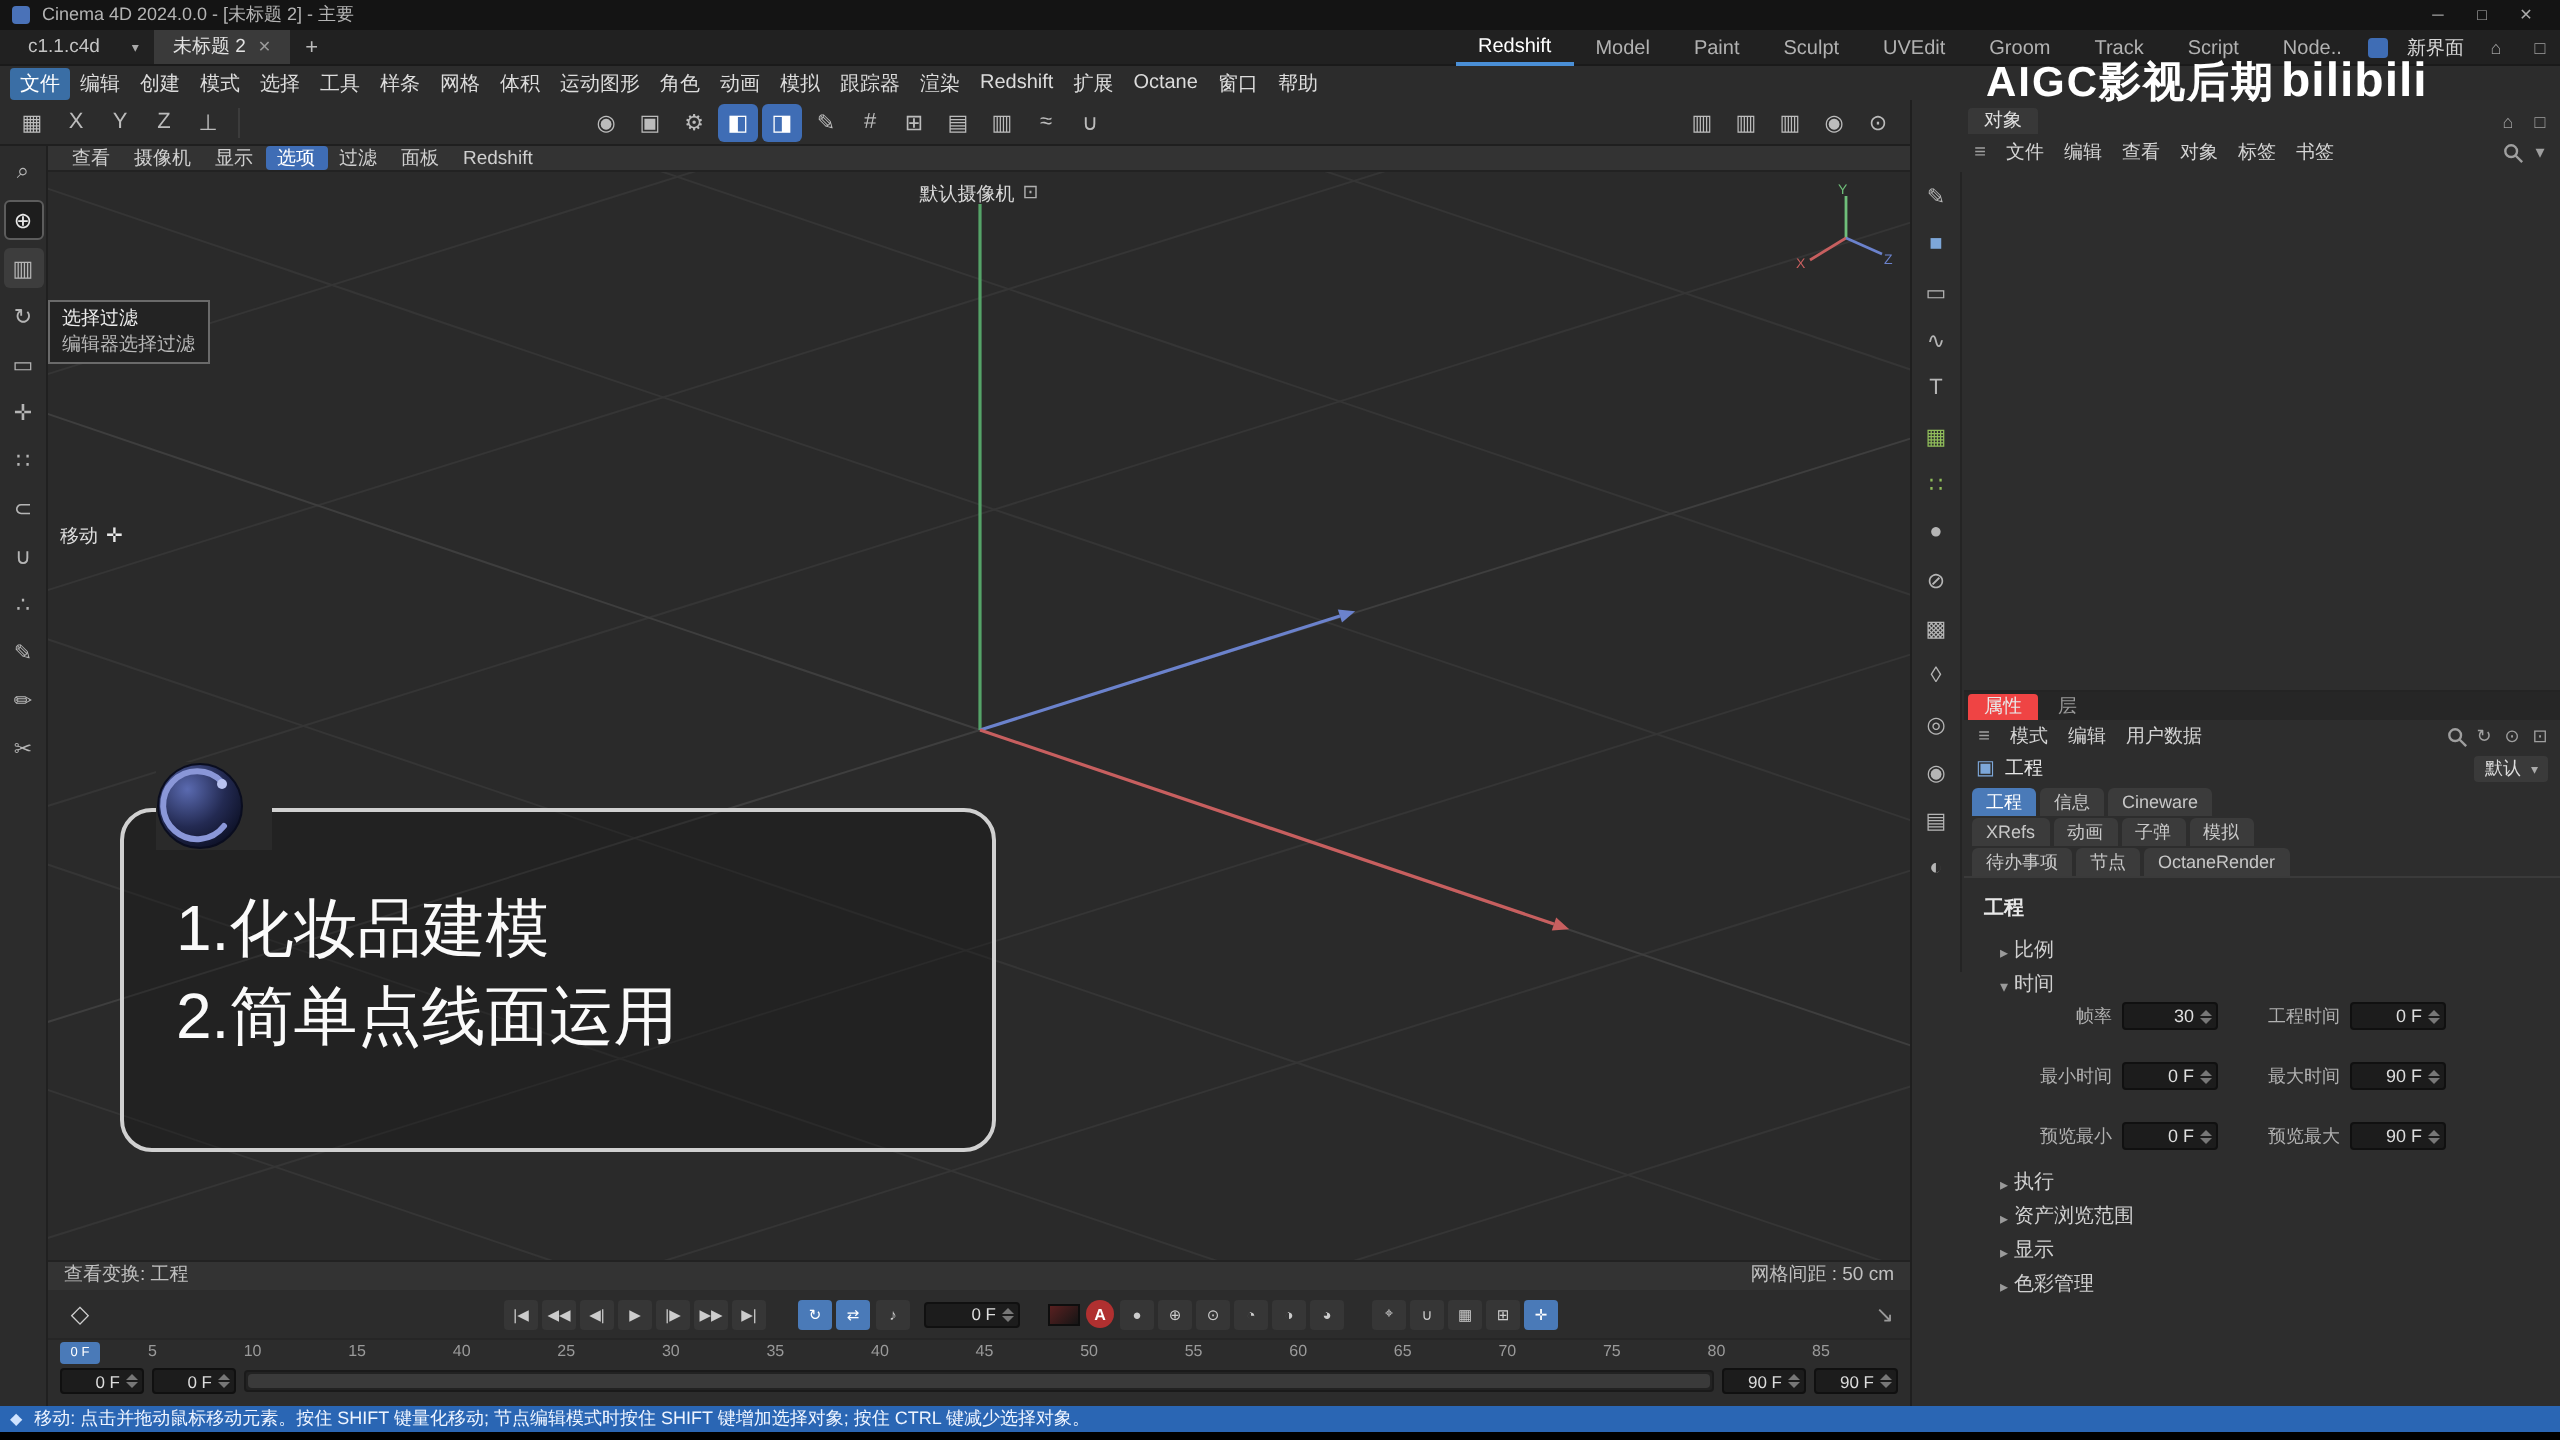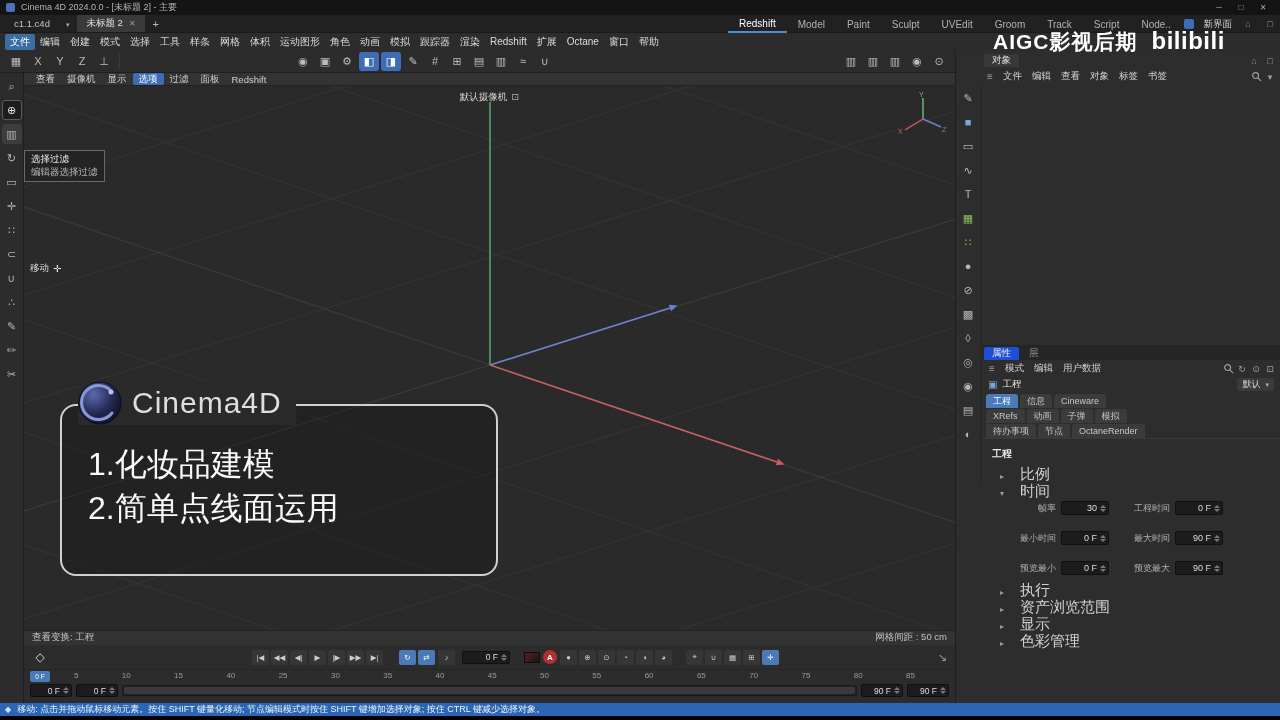--- a/index.html
+++ b/index.html
@@ -84,21 +84,21 @@
 .nums{position:absolute;left:50px;right:40px;top:1px;display:flex;justify-content:space-between}
 .rnum{font-size:8px;color:#9a9a9a}
 .tl-row3{display:flex;align-items:center;gap:4px;height:17px;padding:0 6px}
 .track{flex:1;height:11px;background:#222;border:1px solid #1a1a1a;border-radius:2px;position:relative}
 .thumb{position:absolute;inset:1px;background:#3a3a3a;border-radius:2px}
 
 .right-panel{left:955px;top:50px;width:325px;height:653px;background:#2d2d2d;border-left:1px solid #1f1f1f}
 .obj-header{display:flex;align-items:center;height:15px;margin:3px 4px 0 28px;gap:4px}
 .panel-tab{background:#383838;height:13px;display:flex;align-items:center;padding:0 8px;font-size:9.5px;color:#e0e0e0;border-radius:2px 2px 0 0}
 .attr-tabs .panel-tab{background:transparent;color:#9a9a9a}
-.attr-tabs .panel-tab.active{background:#1d4ed8;color:#e8e8e8}
+.attr-tabs .panel-tab.active{background:#ef4444;color:#e8e8e8}
 .obj-menus,.attr-menus{display:flex;align-items:center;height:13px;gap:2px;margin:2px 4px 0 28px}
 .attr-menus{margin-left:4px}
 .inline-menus{display:flex;align-items:center}
 .pmenu{padding:0 5px;font-size:9.5px;color:#d4d4d4}
 .burger{color:#9f9f9f;font-size:10px;width:12px;text-align:center}
 .burger::after{content:"≡"}
 .mini-icon{width:11px;height:11px;stroke:#9f9f9f;fill:none;stroke-width:1.3}
 .rstrip{position:absolute;left:0;top:36px;width:25px;height:400px;display:flex;flex-direction:column;align-items:center;gap:4px;border-right:1px solid #242424;padding-top:2px}
 .rtool{width:20px;height:20px;display:flex;align-items:center;justify-content:center;font-size:11px;color:#b5b5b5}
 .green{color:#8fbc5a}.blue{color:#7da7d9}
@@ -107,28 +107,28 @@
 .attr-objrow{display:flex;align-items:center;height:18px;padding:0 6px;gap:5px}
 .obj-ic{color:#7da7d9;font-size:10px}
 .obj-name{font-size:9.5px;color:#e8e8e8}
 .preset{display:flex;align-items:center;gap:5px;background:#3a3a3a;border-radius:2px;height:13px;padding:0 5px;font-size:9px;color:#ddd}
 .caret::after{content:"▾";font-size:7px;color:#aaa}
 .attr-tabrow{display:flex;gap:2px;margin:1px 4px 0 4px}
 .atab{height:14px;padding:0 7px;background:#3b3b3b;border-radius:3px 3px 0 0;font-size:9px;color:#c8c8c8;display:flex;align-items:center}
 .atab.active{background:#4a7ab8;color:#fff}
 .attr-content{padding:6px 8px;border-top:1px solid #3a3a3a}
 .sec{font-weight:bold;color:#e8e8e8;font-size:10px;margin:2px 0 4px 2px}
-.grow{display:flex;align-items:flex-start;gap:16px;height:17px;color:#d0d0d0;font-size:15px;padding-left:10px}
+.grow{display:flex;align-items:flex-end;gap:3px;height:17px;color:#d0d0d0;font-size:10px;padding-left:10px}
 .arr-r::after{content:"▸";color:#9a9a9a;font-size:8px}
 .arr-d::after{content:"▾";color:#9a9a9a;font-size:8px}
 .fields{display:grid;grid-template-columns:52px 48px 56px 48px;gap:16px 5px;margin:2px 0 6px 14px}
 .flabel{text-align:right;color:#b0b0b0;font-size:9px;line-height:14px;white-space:nowrap;overflow:hidden}
 .numbox{position:relative;height:14px;background:#1c1c1c;border:1px solid #101010;border-radius:2px;color:#ddd;font-size:9px;display:flex;align-items:center;justify-content:flex-end;padding-right:11px}
 
-.watermark{position:absolute;left:993px;top:27px;z-index:40;display:flex;align-items:baseline;gap:14px;color:#fff}
+.watermark{position:absolute;left:993px;top:27px;z-index:40;display:flex;align-items:baseline;gap:3px;color:#fff}
 .wm-title{font-size:21px;font-weight:700;letter-spacing:1px}
 .wm-brand{font-size:24px;font-weight:800;letter-spacing:.5px}
 .statusbar{left:0;top:703px;width:1280px;height:13px;background:#2a66b4;display:flex;align-items:center;gap:6px;padding:0 5px;color:#eef4ff;font-size:9px}
 .sb-icon{color:#cfe3ff;font-size:8px}
 .blackstrip{left:0;top:716px;width:1280px;height:4px;background:#000}
 .x::after{content:"✕"}
 </style>
 </head>
 <body>
 
@@ -393,21 +393,20 @@
               <radialGradient id="c4dg" cx="35%" cy="30%" r="75%">
                 <stop offset="0%" stop-color="#5a6ab0"></stop>
                 <stop offset="60%" stop-color="#232a52"></stop>
                 <stop offset="100%" stop-color="#0e1228"></stop>
               </radialGradient>
             </defs>
             <circle cx="22" cy="22" r="21" fill="url(#c4dg)" stroke="#0a0d1f"></circle>
             <path d="M33 10 A 17 17 0 1 0 34 32" fill="none" stroke="#8a97d8" stroke-width="3" stroke-linecap="round"></path>
             <circle cx="33" cy="11" r="2.5" fill="#b8c2f0"></circle>
           </svg>
-          <span class="brand">Cinema4D</span>
         </div>
         <div class="card-lines">
 
         <div class="cline">1.化妆品建模</div>
             <div class="cline">2.简单点线面运用</div>
           </div>
       </div>
     </div>
     <div class="vp-status">
       <span>查看变换: 工程</span>

